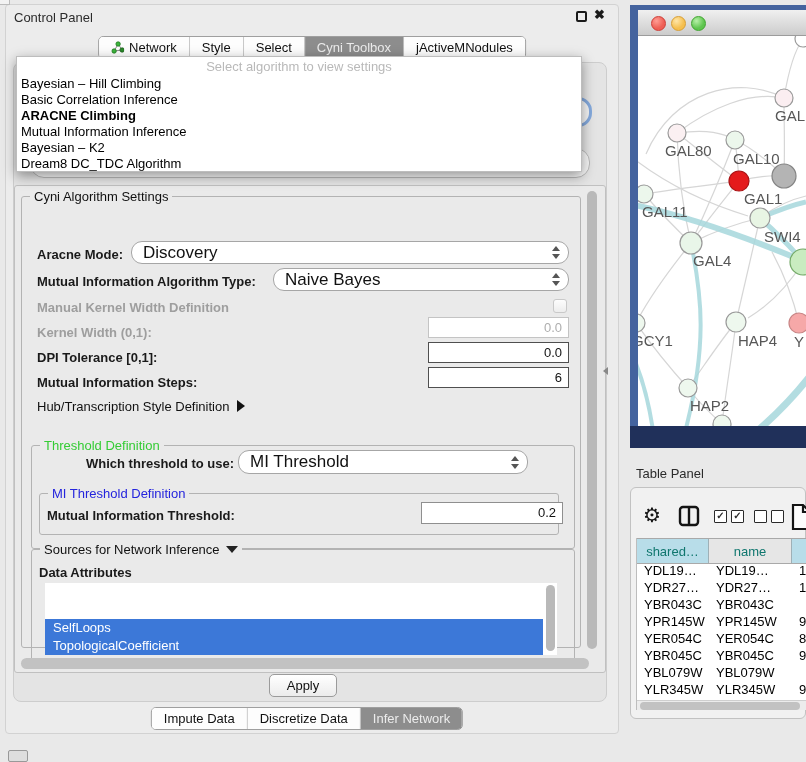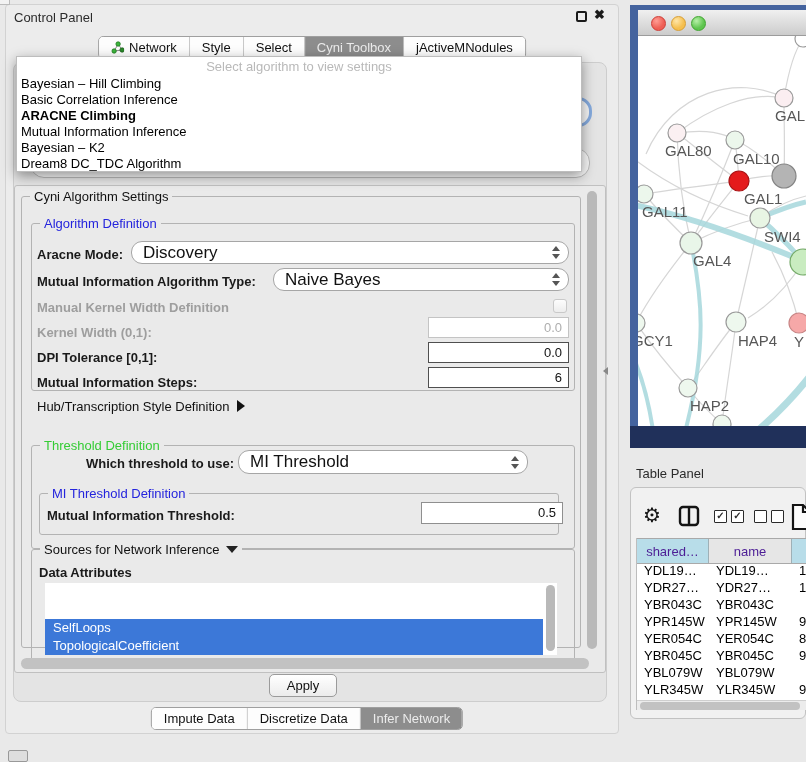--- a/index.html
+++ b/index.html
@@ -81,21 +81,21 @@
   
   .tp-title{left:636px;top:466px;font-size:13px;color:#2b2b2b;}
   .tp-window{left:630px;top:487px;width:176px;height:232px;background:#f1f1f1;border:1px solid #c2c2c2;border-radius:6px;}
   .gear{left:643px;top:503px;font-size:20px;color:#141414;}
   .icon-svg{position:absolute;}
   .cbpair{position:absolute;display:flex;gap:4px;}
   .cb{width:11px;height:11px;border:1.5px solid #2a2a2a;border-radius:1px;font-size:10px;line-height:10px;text-align:center;color:#2a2a2a;font-weight:bold;background:#fff;}
 
   .tbl{left:636px;top:538px;width:170px;height:172px;background:#fff;overflow:hidden;border-left:1px solid #bdbdbd;}
   .tbl-head{position:absolute;left:0;top:0;height:24px;display:flex;width:100%;border-top:1px solid #a9a9a9;border-bottom:1px solid #a9a9a9;}
-  .th{display:flex;align-items:center;justify-content:center;font-size:13px;border-right:1px solid #9fb0b6;box-sizing:border-box;overflow:hidden;color:#4c1d95;}
+  .th{display:flex;align-items:center;justify-content:center;font-size:13px;border-right:1px solid #9fb0b6;box-sizing:border-box;overflow:hidden;color:#0f766e;}
   .th.hl{background:#b8dde9;}
   .th.norm{background:#e6e6e6;}
   .trow{position:absolute;left:0;display:flex;height:17px;width:100%;}
   .td{font-size:13px;line-height:17px;box-sizing:border-box;overflow:hidden;white-space:nowrap;padding-left:7px;color:#000;}
   .tbl-hscroll{position:absolute;left:0;top:162px;width:100%;height:10px;background:#ececec;border-top:1px solid #cfcfcf;}
   .tbl-hscroll .hthumb{position:absolute;left:3px;top:1px;width:160px;height:8px;}
 </style>
 </head>
 <body>
 
@@ -151,23 +151,20 @@
         <div class="popup-item">Dream8 DC_TDC Algorithm</div>
       </div>
   </div>
 
   <div class="abs settings-vp">
 
     <div class="abs group" style="left:6px;top:10px;width:560px;height:452px;">
       <span class="gtitle">Cyni Algorithm Settings</span>
     </div>
 
-    <div class="abs group" style="left:16px;top:37px;width:544px;height:168px;">
-      <span class="gtitle t-blue">Algorithm Definition</span>
-    </div>
 
     <span class="abs lbl" style="left:22px;top:61px;">Aracne Mode:</span>
     <div class="abs combo" style="left:116px;top:55px;width:438px;height:23px;">
       <span>Discovery</span>
       <span class="stepper">
           <span class="tri-up"></span>
           <span class="tri-dn"></span>
         </span>
     </div>
 
@@ -206,21 +203,21 @@
       <span class="stepper">
           <span class="tri-up"></span>
           <span class="tri-dn"></span>
         </span>
     </div>
 
     <div class="abs group" style="left:24px;top:307px;width:520px;height:42px;">
       <span class="gtitle t-blue">MI Threshold Definition</span>
     </div>
     <span class="abs lbl" style="left:32px;top:322px;">Mutual Information Threshold:</span>
-    <div class="abs field" style="left:406px;top:316px;width:142px;height:22px;border-color:#8f8f8f;">0.5</div>
+    <div class="abs field" style="left:406px;top:316px;width:142px;height:22px;border-color:#8f8f8f;">0.2</div>
 
     <div class="abs group" style="left:16px;top:363px;width:544px;height:112px;">
       <span class="gtitle">
         <span>Sources for Network Inference</span><span class="tri-down-sm"></span>
       </span>
     </div>
     <span class="abs lbl" style="left:24px;top:379px;">Data Attributes</span>
     <div class="abs attr-list" style="left:30px;top:397px;width:512px;height:72px;">
       <div id="attr-items" style="margin-right:14px;">
           <div class="attr-item" style="background: rgb(60, 120, 216); margin-top: 36px;">SelfLoops</div>

